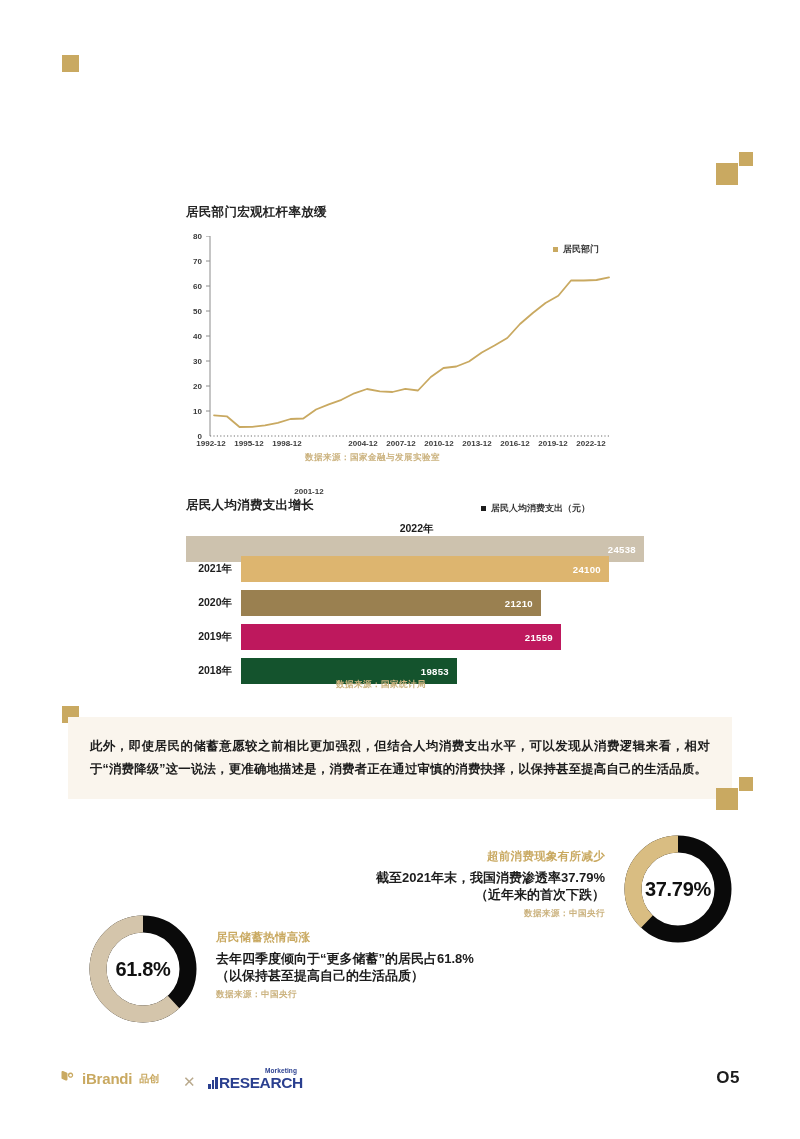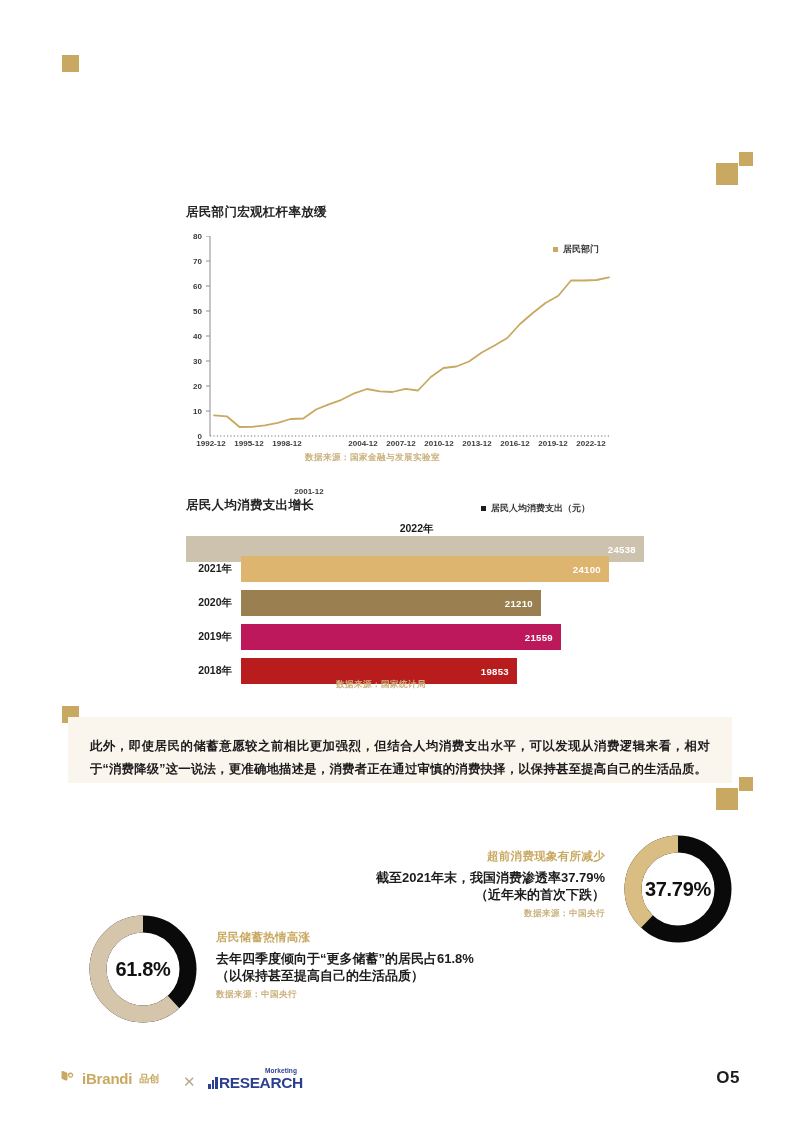--- a/index.html
+++ b/index.html
@@ -182,30 +182,30 @@
 
   <div class="barrow" style="left:186px; top:624px;">
     <div class="barlabel">2019年</div>
     <div class="bar" style="width:320px; background:#be185d;">
       <span class="barval">21559</span>
     </div>
   </div>
 
   <div class="barrow" style="left:186px; top:658px;">
     <div class="barlabel">2018年</div>
-    <div class="bar" style="width:276px; background:#b91c1c;">
+    <div class="bar" style="width:216px; background:#14532d;">
       <span class="barval">19853</span>
     </div>
   </div>
 
   <div class="source" style="left:336px; top:671px;margin-top:8px;">数据来源：国家统计局</div>
 
   <div class="sq" style="left:62px; top:706px; width:17px; height:17px;"></div>
 
-  <div class="textblock" style="left:68px; top:717px; width:664px; height:66px;">
+  <div class="textblock" style="left:68px; top:717px; width:664px; height:82px;">
     <p>此外，即使居民的储蓄意愿较之前相比更加强烈，但结合人均消费支出水平，可以发现从消费逻辑来看，相对于“消费降级”这一说法，更准确地描述是，消费者正在通过审慎的消费抉择，以保持甚至提高自己的生活品质。</p>
   </div>
   <div class="sq" style="left:716px; top:788px; width:22px; height:22px;"></div>
   <div class="sq" style="left:739px; top:777px; width:14px; height:14px;"></div>
 
   <div class="donutwrap" style="left:621px; top:832px; width:114px; height:114px;">
     <svg width="114" height="114" viewBox="0 0 114 114">
 
       <circle cx="57" cy="57" r="45" fill="none" stroke="#0a0a0a" stroke-width="17"></circle>
 

